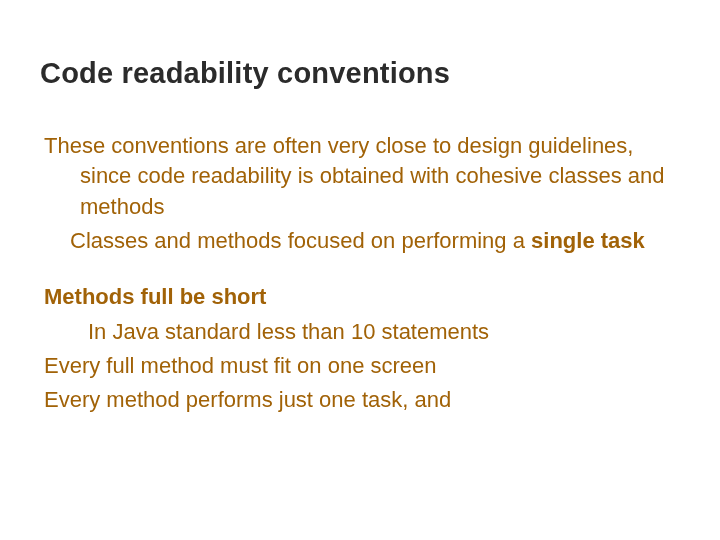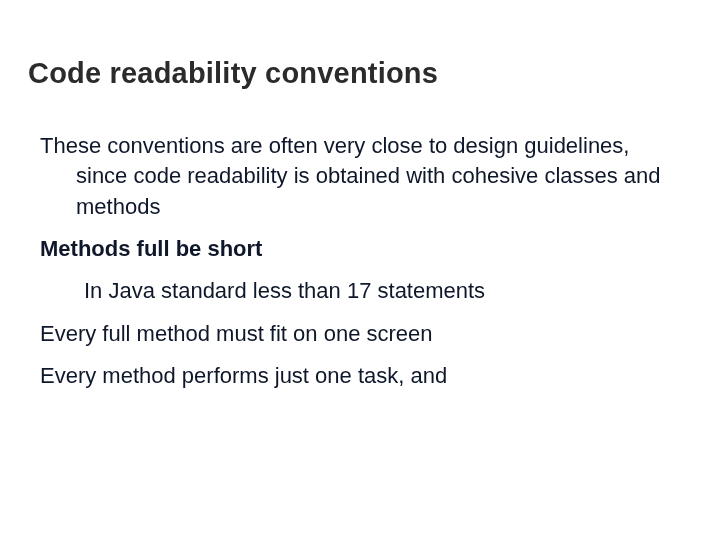--- a/index.html
+++ b/index.html
@@ -6,36 +6,36 @@
     margin: 0;
     padding: 0;
     width: 720px;
     height: 540px;
     background: #ffffff;
     font-family: Arial, Helvetica, sans-serif;
     overflow: hidden;
   }
   .slide {
     box-sizing: border-box;
-    padding: 56px 36px 28px 28px;
+    padding: 56px 36px 28px 40px;
     width: 720px;
     height: 540px;
   }
   .title {
     font-size: 29px;
     font-weight: 700;
     color: #2b2b2b;
     line-height: 1.2;
     margin-bottom: 40px;
     letter-spacing: 0.2px;
     font-family: "Segoe UI", "Helvetica Neue", Arial, sans-serif;
   }
   .body p {
-    margin: 12px;
-    color: #0f172a;
+    margin: 4px;
+    color: #a16207;
     font-size: 22px;
     line-height: 1.38;
   }
   .gap-lg { margin-bottom: 26px; }
   .gap-md { margin-bottom: 18px; }
   .ind-0 { padding-left: 0; text-indent: 0; }
   .ind-1 { padding-left: 36px; text-indent: -36px; margin-left: 0; }
   .ind-2-wrap { padding-left: 26px; }
   .ind-2 { padding-left: 46px; text-indent: -46px; }
   .plain-2 { padding-left: 44px; }
@@ -48,27 +48,32 @@
 <div class="slide">
 
   <div class="title">Code readability conventions</div>
 
   <div class="body">
 
     <p class="ind-1 gap-md">
       <span class="line-inner">These conventions are often very close to design guidelines, since code readability is obtained with cohesive classes and methods</span>
     </p>
 
+    <div class="ind-2-wrap gap-lg">
+      <p class="ind-2">
+        <span class="line-inner">Classes and methods focused on performing a </span><span class="line-inner b">single task</span>
+      </p>
+    </div>
 
     <p class="ind-0 b gap-md">
       <span class="line-inner">Methods full be short</span>
     </p>
 
     <p class="plain-2 gap-lg">
-      <span class="line-inner">In Java standard less than 17 statements</span>
+      <span class="line-inner">In Java standard less than 10 statements</span>
     </p>
 
     <p class="ind-0">
       <span class="line-inner">Every full method must fit on one screen</span>
     </p>
 
     <p class="ind-0 gap-lg">
       <span class="line-inner">Every method performs just one task, and</span>
     </p>
 

